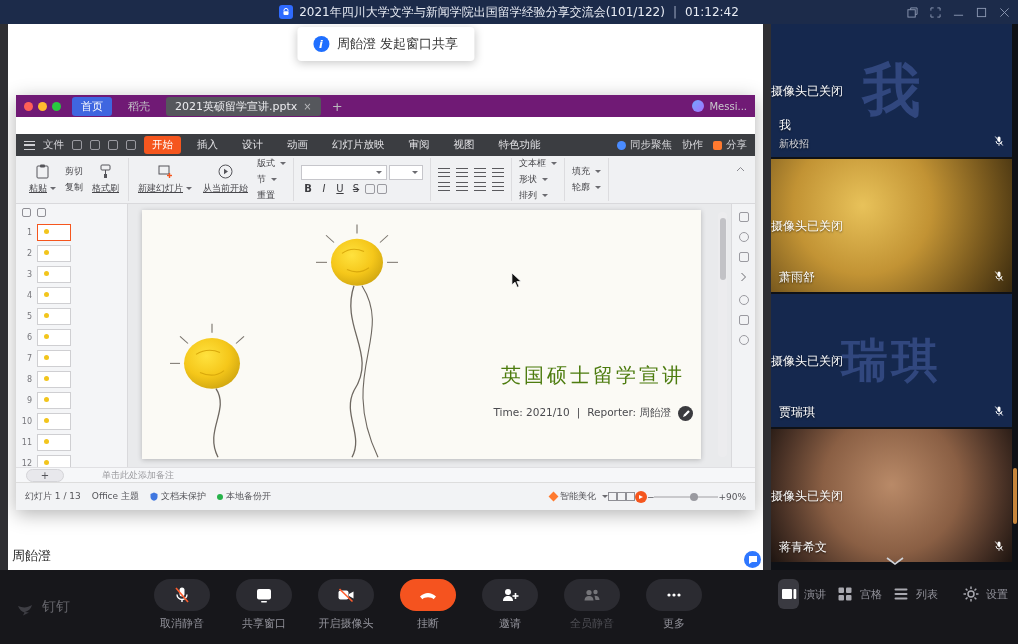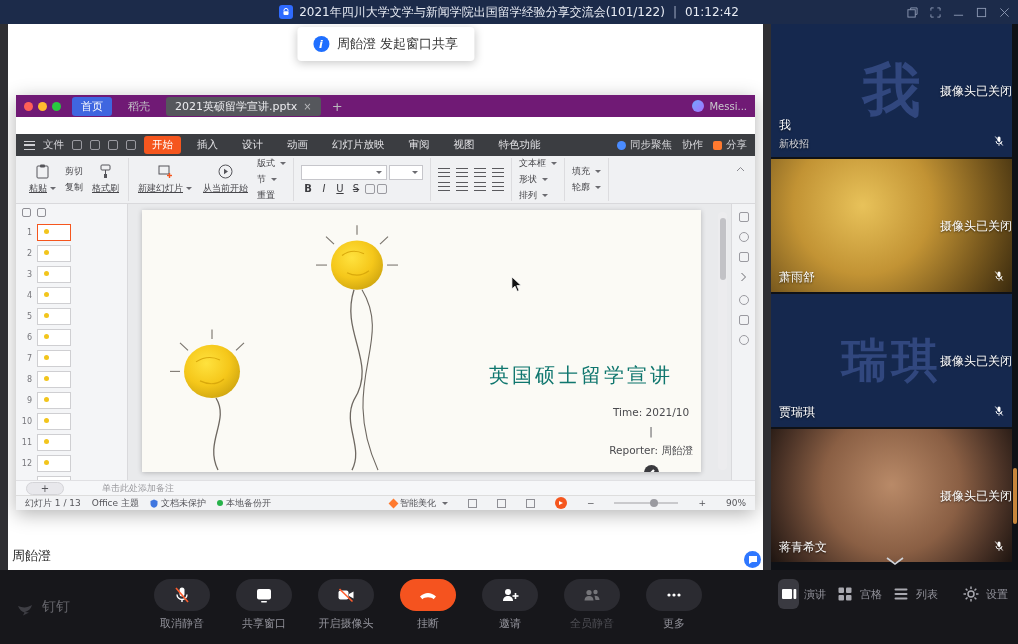--- a/index.html
+++ b/index.html
@@ -84,56 +84,56 @@
   .thumb-num { width:14px; text-align:right; font-size:8px; color:#77777c; }
   .thumb-box { width:34px; height:17px; background:#fff; border:1px solid #cfcfd2; position:relative; }
   .thumb-box::after { content:""; position:absolute; left:6px; top:4px; width:5px; height:5px; border-radius:50%; background:#f2c51c; }
   .thumb-box.active { border:1.5px solid #f5561e; }
 
   .canvas { flex:1 1 auto; position:relative; min-width:0; }
   .slide { position:absolute; left:14px; top:6px; right:30px; bottom:8px; background:#fbfaf5;
     box-shadow:0 1px 5px rgba(0,0,0,.22); overflow:hidden; }
   .slide-art { position:absolute; inset:0; width:100%; height:100%; }
   .slide-year { position:absolute; right:80px; top:98px; font-size:44px; font-weight:bold; color:#efb019; letter-spacing:2px; }
-  .slide-title { position:absolute; right:28px; top:152px; font-size:20px; color:#0f766e; letter-spacing:3px; }
-  .slide-meta { position:absolute; right:8px; top:196px; display:flex; align-items:center; gap:7px; font-size:10.5px; color:#4a4a4e;flex-direction:column; }
+  .slide-title { position:absolute; right:16px; top:152px; font-size:20px; color:#4d7c0f; letter-spacing:3px; }
+  .slide-meta { position:absolute; right:8px; top:196px; display:flex; gap:7px; font-size:10.5px; color:#4a4a4e; }
   .pen-dot { width:15px; height:15px; border-radius:50%; background:#3a3a3e; display:flex; align-items:center; justify-content:center; }
   .cursor { position:absolute; left:66%; top:25%; width:11px; }
   .vscroll { position:absolute; right:4px; top:8px; bottom:10px; width:9px; background:#ececee; border-radius:4px; }
   .vthumb { position:absolute; left:1.5px; top:6px; width:6px; height:62px; background:#c2c2c6; border-radius:3px; }
   .tool-col { width:24px; background:#f2f3f5; border-left:1px solid #d9d9dc; display:flex; flex-direction:column;
     align-items:center; padding-top:8px; gap:10px; }
   .tcol-ico { width:10px; height:10px; border:1px solid #9a9aa0; border-radius:2px; }
   .tcol-ico.round { border-radius:50%; }
 
   .notes-row { height:15px; background:#f6f7f9; border-top:1px solid #e0e0e3; display:flex; align-items:center;
     font-size:9px; color:#9a9a9e; flex:0 0 auto; }
   .add-slide { width:38px; margin-left:10px; background:#e8e8ec; border:1px solid #d4d4d8; border-radius:7px;
     text-align:center; color:#55555a; font-size:10px; line-height:11px; }
   .notes-text { margin-left:38px; }
 
-  .wps-status { height:15px; background:#f2f3f5; border-top:1px solid #ddd; display:flex; align-items:center;
+  .wps-status { height:28px; background:#f2f3f5; border-top:1px solid #ddd; display:flex; align-items:center;
     gap:11px; padding:0 9px; font-size:9px; color:#55555a; flex:0 0 auto; }
   .st-item { display:flex; align-items:center; gap:3px; }
   .gdot { width:6px; height:6px; border-radius:50%; background:#27b24a; }
   .sparkle { width:7px; height:7px; background:#ff7a2f; transform:rotate(45deg); }
-  .st-right { margin-left:auto; display:flex; align-items:center; gap:20px; }
+  .st-right { margin-left:auto; display:flex; align-items:center; gap:0; }
   .vico { width:9px; height:9px; border:1px solid #8f8f95; }
   .play-dot { width:12px; height:12px; border-radius:50%; background:#f5561e; display:flex; align-items:center; justify-content:center; }
   .play-tri { width:0; height:0; border-left:4px solid #fff; border-top:2.6px solid transparent; border-bottom:2.6px solid transparent; margin-left:1px; }
   .zoom-track { width:64px; height:2px; background:#c9c9cc; position:relative; }
   .zoom-thumb { position:absolute; left:55%; top:-3px; width:8px; height:8px; border-radius:50%; background:#9a9aa0; }
 
   
   .participants { position:absolute; top:24px; right:0; width:247px; bottom:74px; background:#0f1116; }
   .tile { position:absolute; left:0; width:241px; height:133px; background:#15284e; overflow:hidden; }
   .tile .watermark { position:absolute; inset:0; display:flex; align-items:center; justify-content:center;
     color:#31477e; font-weight:bold; }
   .wm-big { font-size:58px; } .wm-mid { font-size:46px; letter-spacing:4px; }
-  .cam-status { position:absolute; left:8px; right:0; top:50%; transform:translateY(-50%); text-align:right;
+  .cam-status { position:absolute; left:0; right:0; top:50%; transform:translateY(-50%); text-align:left;
     color:#fff; font-size:12px; text-shadow:0 1px 2px rgba(0,0,0,.6); }
   .tile-name { position:absolute; left:8px; bottom:6px; color:#fff; font-size:12px; text-shadow:0 1px 2px rgba(0,0,0,.7); }
   .tile-badge { display:block; font-size:10px; color:#d6d6da; margin-top:3px; }
   .tile-mic { position:absolute; right:7px; bottom:6px; }
   .photo-a { position:absolute; inset:0; background:radial-gradient(circle at 38% 35%, #e8c25a, #c29334 40%, #7a5a1e 72%, #3a2a0e 100%); }
   .photo-b { position:absolute; inset:0; background:radial-gradient(circle at 50% 42%, #b98a68, #8a5f44 48%, #4a3226 78%, #1d1410 100%); }
   .pscroll { position:absolute; right:1px; top:444px; width:4px; height:56px; background:#c8863c; border-radius:2px; }
   .collapse-btn { position:absolute; left:50%; transform:translateX(-50%); bottom:1px; }
 
   

